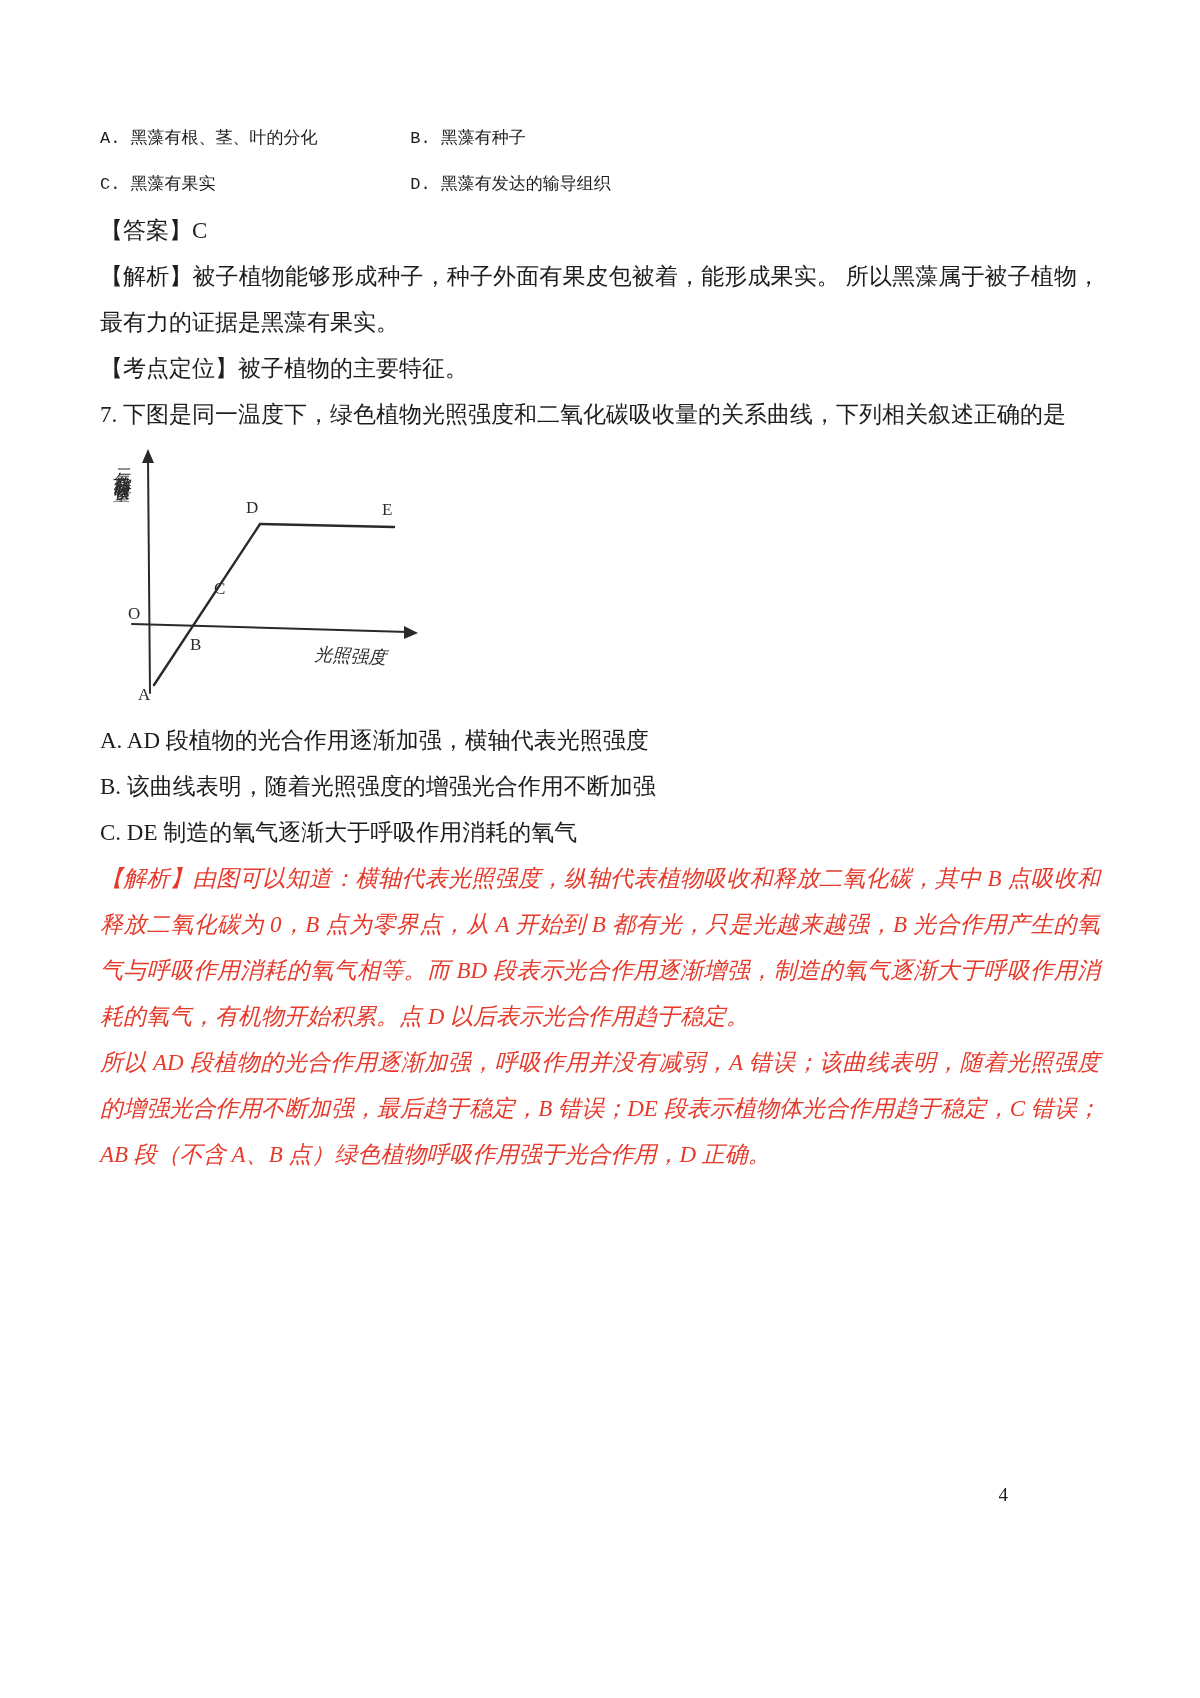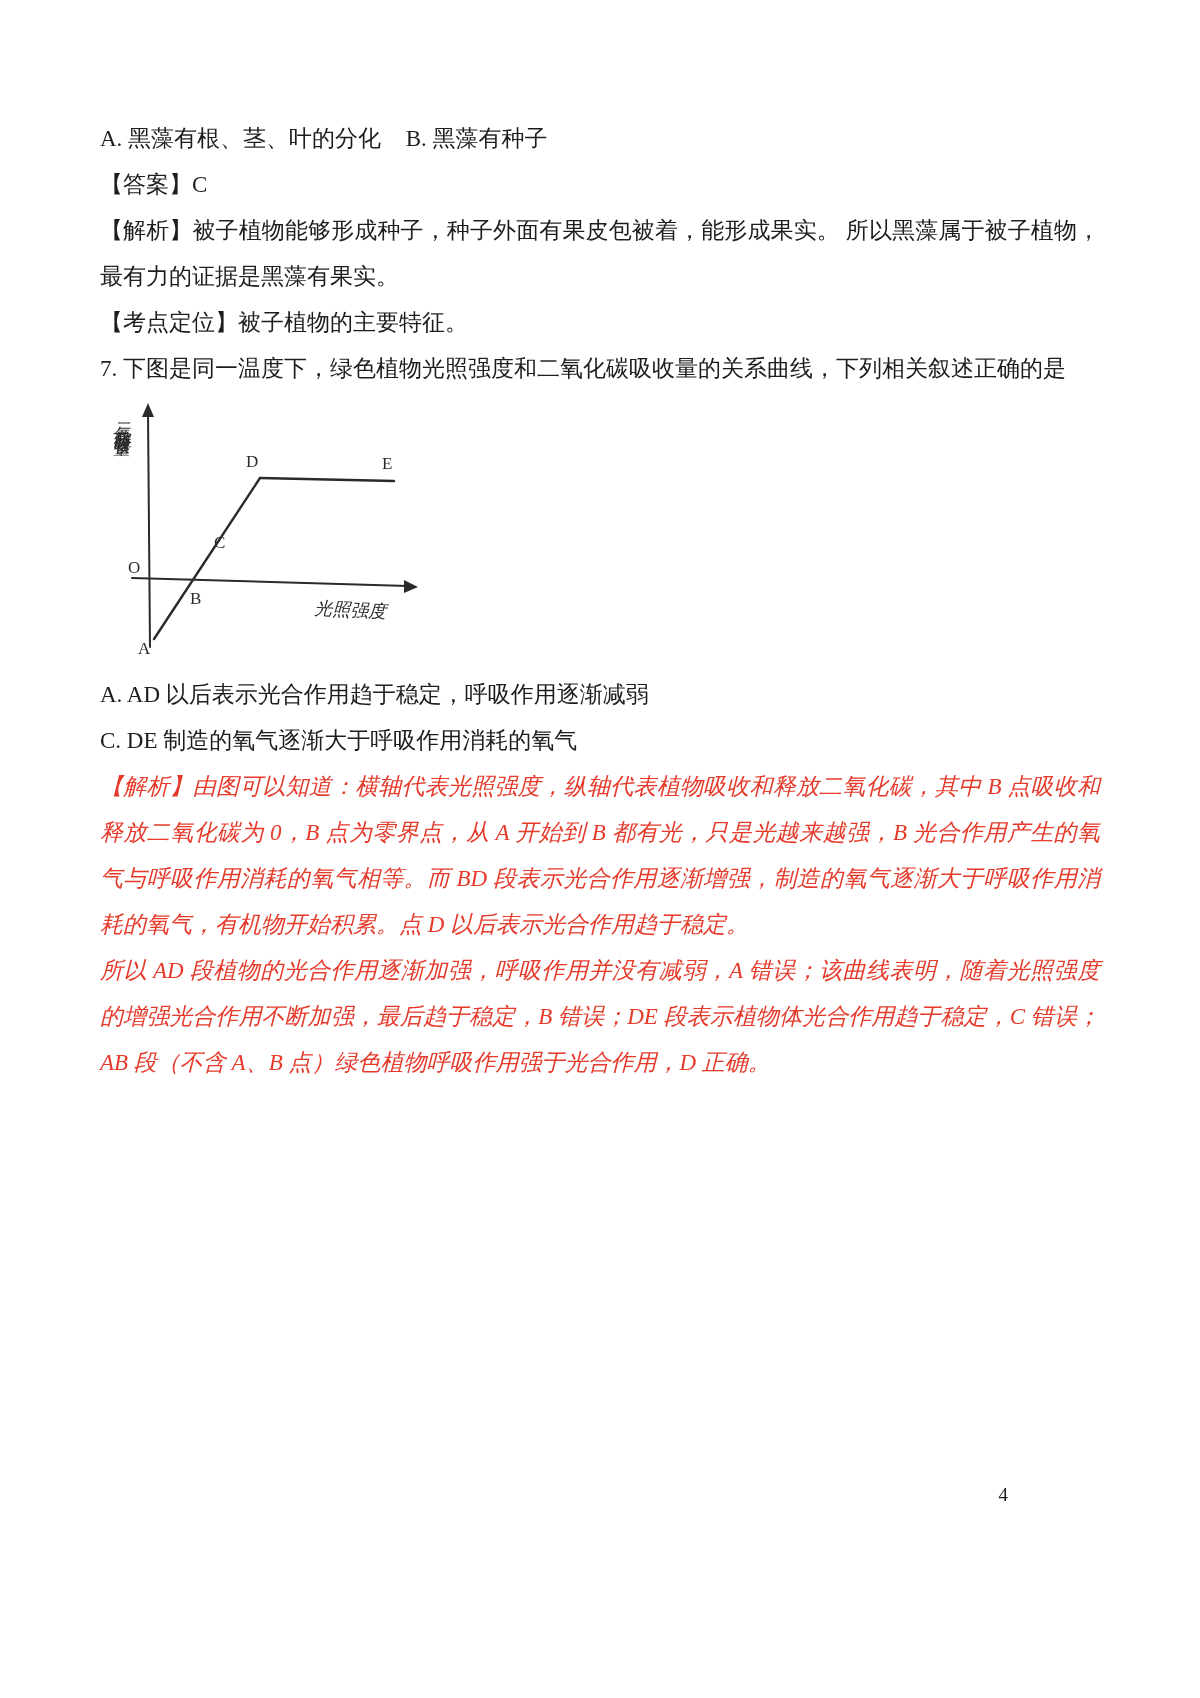--- a/index.html
+++ b/index.html
@@ -17,22 +17,23 @@
     padding: 116px 100px 0 100px;
     width: 1200px;
   }
   .line {
     font-size: 23px;
     line-height: 46px;
     text-align: justify;
     color: #1d1d1d;
   }
   .options-2col {
-    font-size: 23px;
+    font-size: 17px;
     line-height: 46px;
+    font-family: Liberation Mono, monospace;
   }
   .options-2col .col1 {
     display: inline-block;
     width: 300px;
   }
   .red { color: #e63a2b; font-style: italic; }
   .chart-wrap {
     position: relative;
     width: 400px;
     height: 266px;
@@ -68,20 +69,24 @@
 </style>
 </head>
 <body>
 
 <div class="page">
 
   <div class="options-2col">
     <span class="col1">A. 黑藻有根、茎、叶的分化</span>
     <span>B. 黑藻有种子</span>
   </div>
+  <div class="options-2col">
+    <span class="col1">C. 黑藻有果实</span>
+    <span>D. 黑藻有发达的输导组织</span>
+  </div>
 
   <p class="line">【答案】C</p>
   <p class="line">【解析】被子植物能够形成种子，种子外面有果皮包被着，能形成果实。 所以黑藻属于被子植物，最有力的证据是黑藻有果实。</p>
   <p class="line">【考点定位】被子植物的主要特征。</p>
 
   <p class="line">7. 下图是同一温度下，绿色植物光照强度和二氧化碳吸收量的关系曲线，下列相关叙述正确的是</p>
 
   <div class="chart-wrap">
     <div class="ylab">二氧化碳吸收量</div>
     <svg width="400" height="266" viewBox="0 0 400 266">
@@ -100,21 +105,22 @@
       <text x="36" y="256">A</text>
       <text x="88" y="206">B</text>
       <text x="112" y="150">C</text>
       <text x="144" y="69">D</text>
       <text x="280" y="71">E</text>
 
       <text class="axis-label" x="212" y="216" transform="rotate(3 212 216)">光照强度</text>
     </svg>
   </div>
 
-  <p class="line">A. AD 以后表示光合作用趋于稳定，呼吸作用逐渐减弱</p>
+  <p class="line">A. AD 段植物的光合作用逐渐加强，横轴代表光照强度</p>
+  <p class="line">B. 该曲线表明，随着光照强度的增强光合作用不断加强</p>
   <p class="line">C. DE 制造的氧气逐渐大于呼吸作用消耗的氧气</p>
 
   <p class="line red">【解析】由图可以知道：横轴代表光照强度，纵轴代表植物吸收和释放二氧化碳，其中 B 点吸收和释放二氧化碳为 0，B 点为零界点，从 A 开始到 B 都有光，只是光越来越强，B 光合作用产生的氧气与呼吸作用消耗的氧气相等。而 BD 段表示光合作用逐渐增强，制造的氧气逐渐大于呼吸作用消耗的氧气，有机物开始积累。点 D 以后表示光合作用趋于稳定。</p>
   <p class="line red">所以 AD 段植物的光合作用逐渐加强，呼吸作用并没有减弱，A 错误；该曲线表明，随着光照强度的增强光合作用不断加强，最后趋于稳定，B 错误；DE 段表示植物体光合作用趋于稳定，C 错误；AB 段（不含 A、B 点）绿色植物呼吸作用强于光合作用，D 正确。</p>
 
 </div>
 
 <div class="pagenum">4</div>
 
 </body></html>

